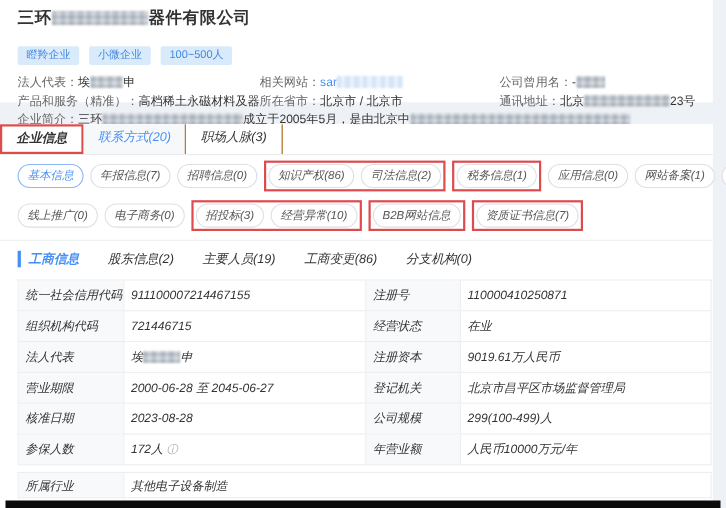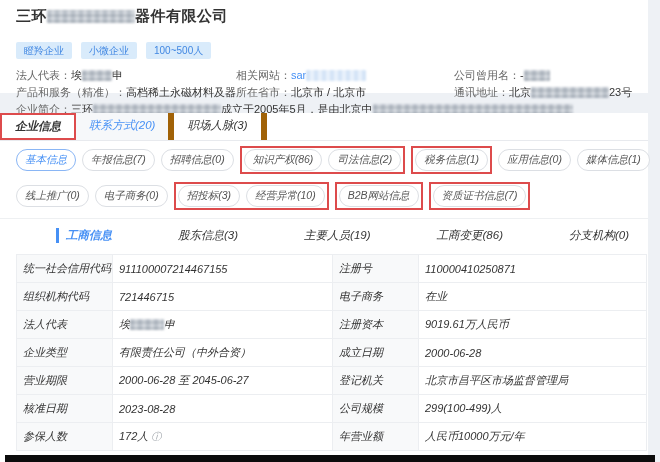--- a/index.html
+++ b/index.html
@@ -26,32 +26,32 @@
     background-image:repeating-linear-gradient(90deg,#cdd2d8 0 4px,#e6e9ec 4px 8px),
                      repeating-linear-gradient(0deg,#d3d7dc 0 3px,#eceef1 3px 6px);
     background-blend-mode:multiply; filter:blur(1.1px);
   }
 
   
 
   
   .content-card { position:absolute; top:113px; left:0; height:461px;font-style:italic; }
   .tabs { display:flex; height:27px; border-bottom:1px solid #e8eaee; font-size:11.5px; background:#fff; }
-  .tab { padding:0 13px; line-height:25px; color:#333; background:#fff; border-right:6px solid #a16207; cursor:pointer; }
+  .tab { padding:0 13px; line-height:25px; color:#333; background:#fff; border-right:1px solid #a16207; cursor:pointer; }
   .tab.active { font-weight:bold; border:2px solid #dd4b4c; line-height:22px; }
   .tab.contact { color:#4690f5; background:#f6f8fa; }
 
   .pillrow { display:flex; align-items:center; gap:6px; padding:5px 0 3px 16px; font-size:10.5px; }
   .pillrow2 { padding-bottom:8px; border-bottom:1px solid #eef0f2; }
   .pill { border:1px solid #dcdfe4; border-radius:11px; padding:3px 8px; color:#555; white-space:nowrap; background:#fff; cursor:pointer; }
   .pill.active { color:#4690f5; border-color:#8ab6f5; }
   .anno-wrap { display:flex; gap:6px; align-items:flex-start; border:2px solid #dd4b4c; padding:1px 2px; }
 
   .subtabs { display:flex; gap:26px; align-items:center; padding:9px 0 7px 16px; font-size:11.5px; color:#333; }
-  .subtab { cursor:pointer;margin-left:40px; }
+  .subtab { cursor:pointer; }
   .subtab.active { color:#4690f5; font-weight:bold; border-left:3px solid #4690f5; padding-left:7px; }
 
   table.biz { border-collapse:collapse; margin:4px 16px 0 16px; width:630px; font-size:11px; table-layout:fixed; }
   table.biz td { border:1px solid #eceef1; height:27px; text-align:left; color:#333; padding:0 6px; overflow:hidden; white-space:nowrap; }
   td.lbl-cell { background:#f8f9fa; color:#555; }
   table.biz2 { margin-top:6px; }
   table.biz2 td { height:22px; }
   .info-icon { color:#9aa0a6; font-size:10px; margin-left:3px; cursor:pointer; }
 
   .black-bar { position:absolute; bottom:0; left:5px; right:5px; height:7px; background:#0c0c0c; }
@@ -98,41 +98,42 @@
     <span class="pill">年报信息(7)</span>
     <span class="pill">招聘信息(0)</span>
     <span class="anno-wrap">
       <span class="pill">知识产权(86)</span>
       <span class="pill">司法信息(2)</span>
     </span>
     <span class="anno-wrap">
       <span class="pill">税务信息(1)</span>
     </span>
     <span class="pill">应用信息(0)</span>
+    <span class="pill">网站备案(1)</span>
     <span class="pill">媒体信息(1)</span>
   </div>
 
   <div class="pillrow pillrow2">
     <span class="pill">线上推广(0)</span>
     <span class="pill">电子商务(0)</span>
     <span class="anno-wrap">
       <span class="pill">招投标(3)</span>
       <span class="pill">经营异常(10)</span>
     </span>
     <span class="anno-wrap">
       <span class="pill">B2B网站信息</span>
     </span>
     <span class="anno-wrap">
       <span class="pill">资质证书信息(7)</span>
     </span>
   </div>
 
   <div class="subtabs">
     <span class="subtab active">工商信息</span>
-    <span class="subtab">股东信息(3)</span>
+    <span class="subtab">股东信息(2)</span>
     <span class="subtab">主要人员(19)</span>
     <span class="subtab">工商变更(86)</span>
     <span class="subtab">分支机构(0)</span>
   </div>
 
   <table class="biz">
     <colgroup>
         <col style="width:96px">
         <col style="width:220px">
         <col style="width:86px">
@@ -141,34 +142,28 @@
     <tbody>
         <tr>
       <td class="lbl-cell">统一社会信用代码</td>
       <td>911100007214467155</td>
       <td class="lbl-cell">注册号</td>
       <td>110000410250871</td>
     </tr>
     <tr>
       <td class="lbl-cell">组织机构代码</td>
       <td>721446715</td>
-      <td class="lbl-cell">电子商务</td>
+      <td class="lbl-cell">经营状态</td>
       <td>在业</td>
     </tr>
     <tr>
       <td class="lbl-cell">法人代表</td>
       <td><span>埃</span><span class="redact" style="width:34px"></span><span>申</span></td>
       <td class="lbl-cell">注册资本</td>
       <td>9019.61万人民币</td>
-    </tr>
-    <tr>
-      <td class="lbl-cell">企业类型</td>
-      <td>有限责任公司（中外合资）</td>
-      <td class="lbl-cell">成立日期</td>
-      <td>2000-06-28</td>
     </tr>
     <tr>
       <td class="lbl-cell">营业期限</td>
       <td>2000-06-28 至 2045-06-27</td>
       <td class="lbl-cell">登记机关</td>
       <td>北京市昌平区市场监督管理局</td>
     </tr>
     <tr>
       <td class="lbl-cell">核准日期</td>
       <td>2023-08-28</td>

